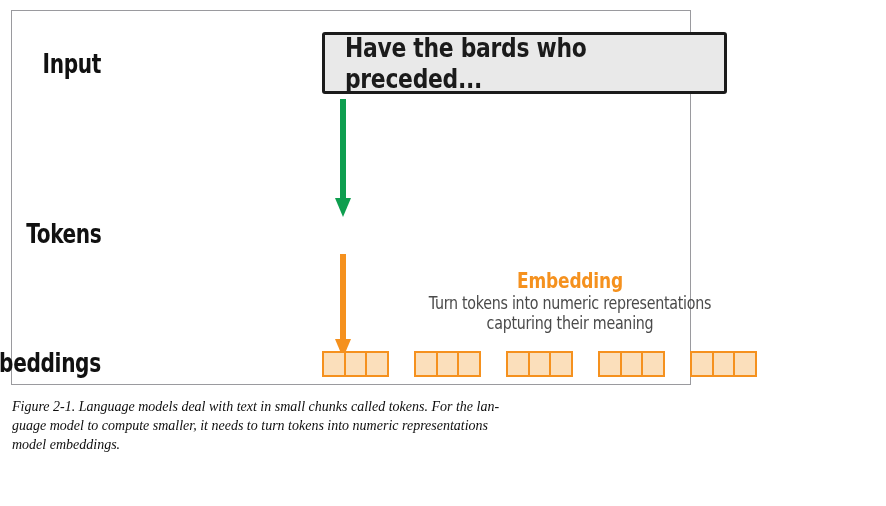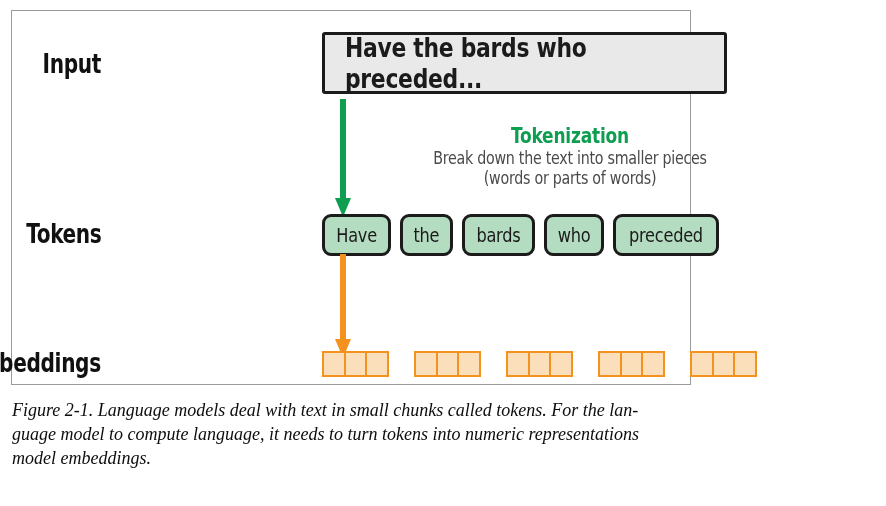--- a/index.html
+++ b/index.html
@@ -204,21 +204,21 @@
   .embedding-cell:first-child { margin-left: 0; }
 
   
   #caption {
     position: absolute;
     left: 12px;
     top: 398px;
     width: 862px;
     font-family: "Liberation Serif", "DejaVu Serif", serif;
     font-style: italic;
-    font-size: 18px;
+    font-size: 14px;
     line-height: 1.34;
     color: #0d0d0d;
   }
   .caption-line { display: block; white-space: nowrap; }
 </style>
 </head>
 <body>
 
 <div id="figure-frame">
 
@@ -226,51 +226,34 @@
 
   <div id="input-box">
     <span id="input-text">Have the bards who preceded...</span>
   </div>
 
   <div class="arrow" id="arrow-tokenization">
     <div class="shaft"></div>
     <div class="head"></div>
   </div>
 
-  <div class="step-note" id="note-tokenization">
-    <span class="step-title">Tokenization</span>
-    <span class="step-desc-line">Break down the text into smaller pieces</span>
-    <span class="step-desc-line">(words or parts of words)</span>
-  </div>
 
   <div class="row-label" id="tokens-label">Tokens</div>
 
-  <div id="tokens-row">
-    <div class="token-chip">
-      <span class="token-text">Have</span>
-    </div>
-    <div class="token-chip">
-      <span class="token-text">the</span>
-    </div>
-    <div class="token-chip">
-      <span class="token-text">bards</span>
-    </div>
-    <div class="token-chip">
-      <span class="token-text">who</span>
-    </div>
-    <div class="token-chip">
-      <span class="token-text">preceded</span>
-    </div>
-  </div>
 
   <div class="arrow" id="arrow-embedding">
     <div class="shaft"></div>
     <div class="head"></div>
   </div>
 
+  <div class="step-note" id="note-embedding">
+    <span class="step-title">Embedding</span>
+    <span class="step-desc-line">Turn tokens into numeric representations</span>
+    <span class="step-desc-line">capturing their meaning</span>
+  </div>
 
   <div class="row-label" id="embeddings-label">Embeddings</div>
 
   <div id="embeddings-row">
     <div class="embedding-group">
       <div class="embedding-cell"></div>
       <div class="embedding-cell"></div>
       <div class="embedding-cell"></div>
     </div>
     <div class="embedding-group">
@@ -292,15 +275,15 @@
       <div class="embedding-cell"></div>
       <div class="embedding-cell"></div>
       <div class="embedding-cell"></div>
     </div>
   </div>
 
 </div>
 
 <div id="caption">
   <span class="caption-line">Figure 2-1. Language models deal with text in small chunks called tokens. For the lan-</span>
-  <span class="caption-line">guage model to compute language, it needs to turn tokens into numeric representations</span>
+  <span class="caption-line">guage model to compute smaller, it needs to turn tokens into numeric representations</span>
   <span class="caption-line">model embeddings.</span>
 </div>
 
 </body></html>

